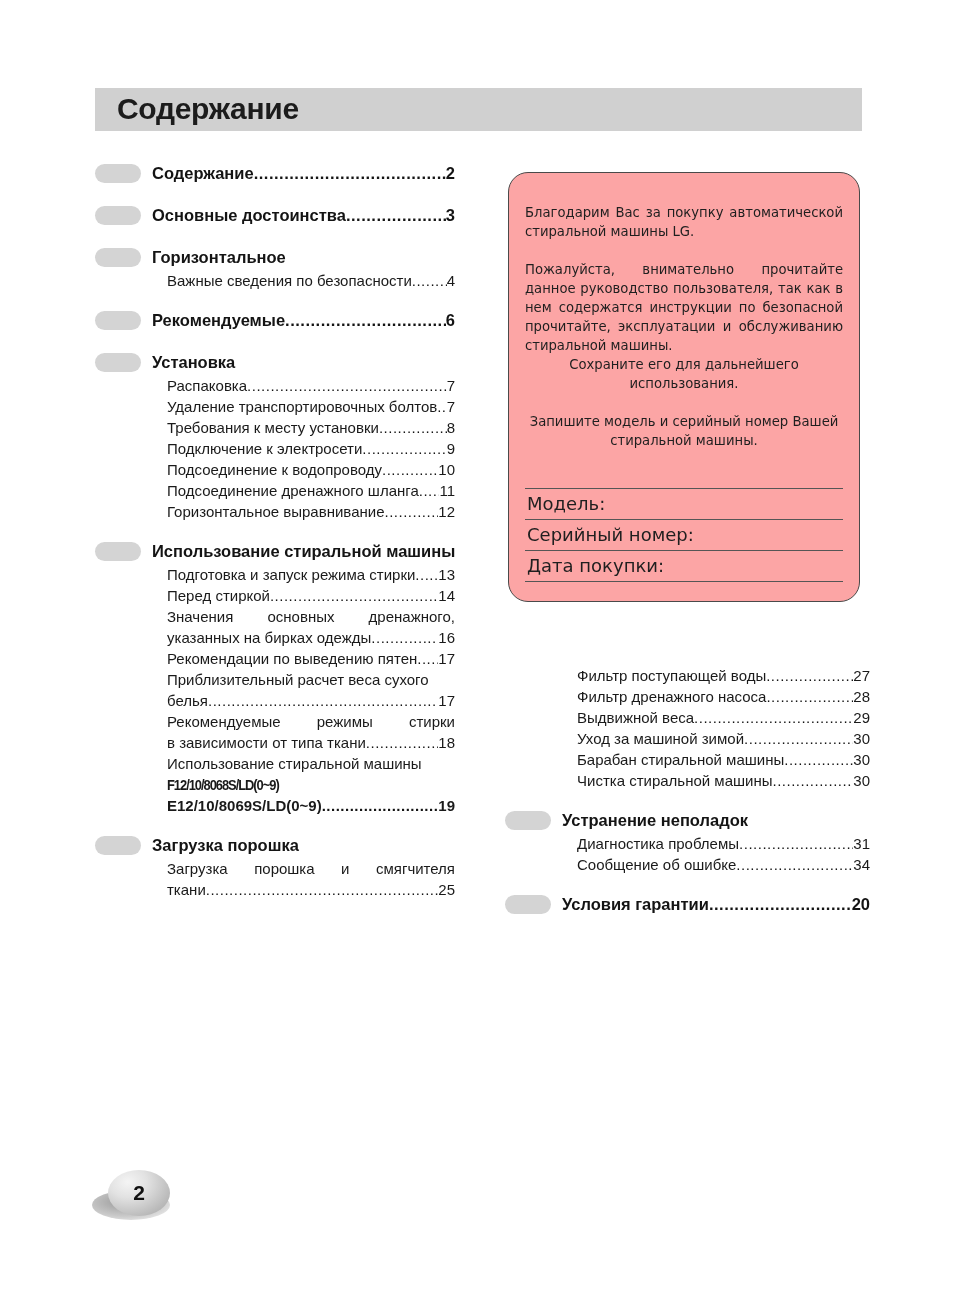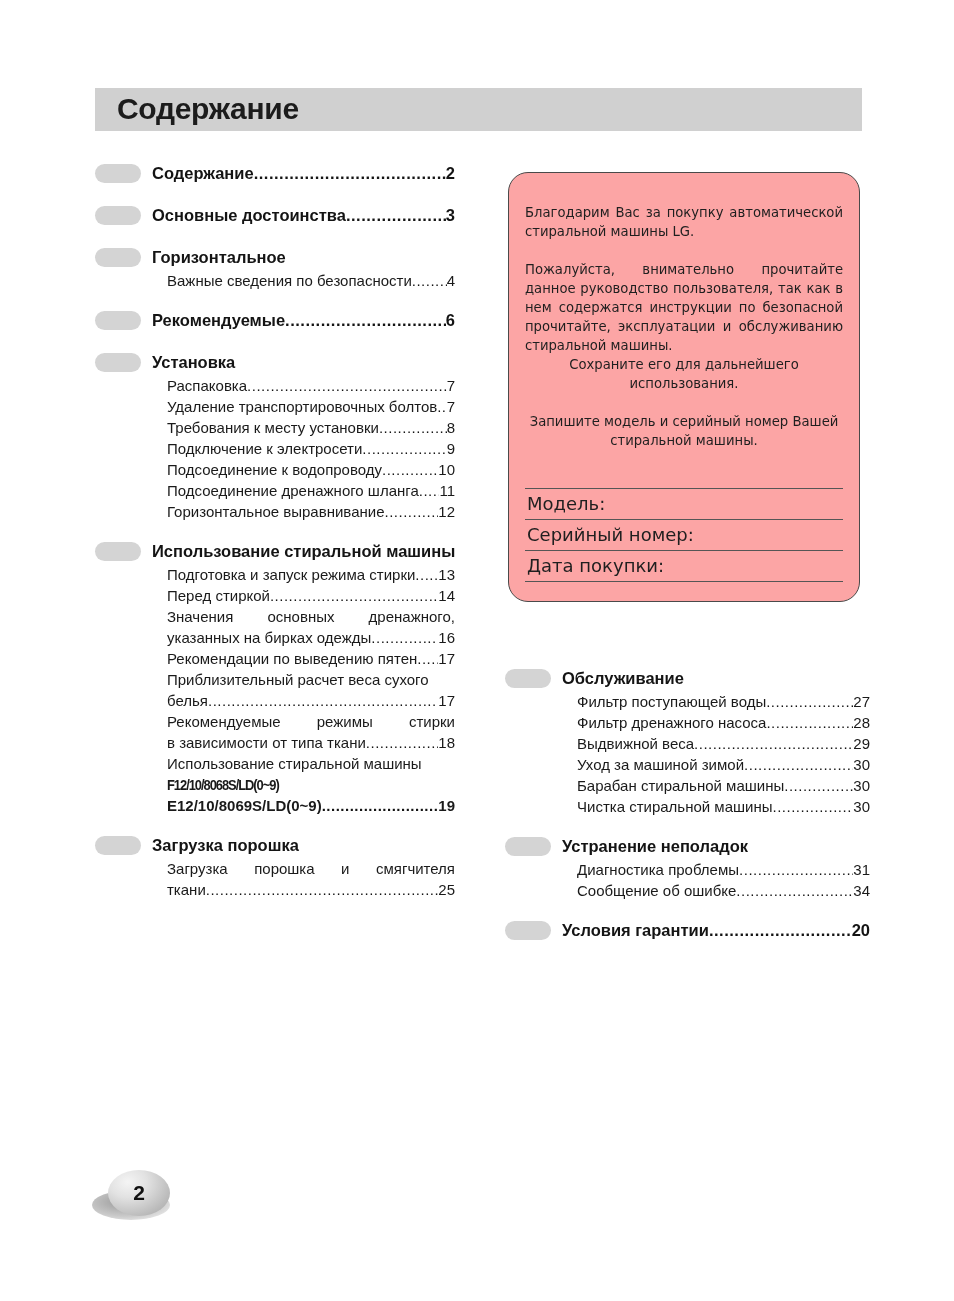--- a/index.html
+++ b/index.html
@@ -378,24 +378,20 @@
             <span class="lbl">ткани</span>
             <span class="dots">........................................................................................................................</span>
             <span class="pg">25</span>
           </div>
         </div>
       </div>
     </div>
 
   <div class="col-right" style="padding-top: 505px;">
       <div class="toc-group">
-        <div class="toc-head">
-          <span class="pill"></span>
-          <span class="toc-head-label">Обслуживание</span>
-        </div>
         <div class="toc-items">
           <div class="toc-item">
             <span class="lbl">Фильтр  поступающей  воды</span>
             <span class="dots">........................................................................................................................</span>
             <span class="pg">27</span>
           </div>
           <div class="toc-item">
             <span class="lbl">Фильтр дренажного насоса</span>
             <span class="dots">........................................................................................................................</span>
             <span class="pg">28</span>

